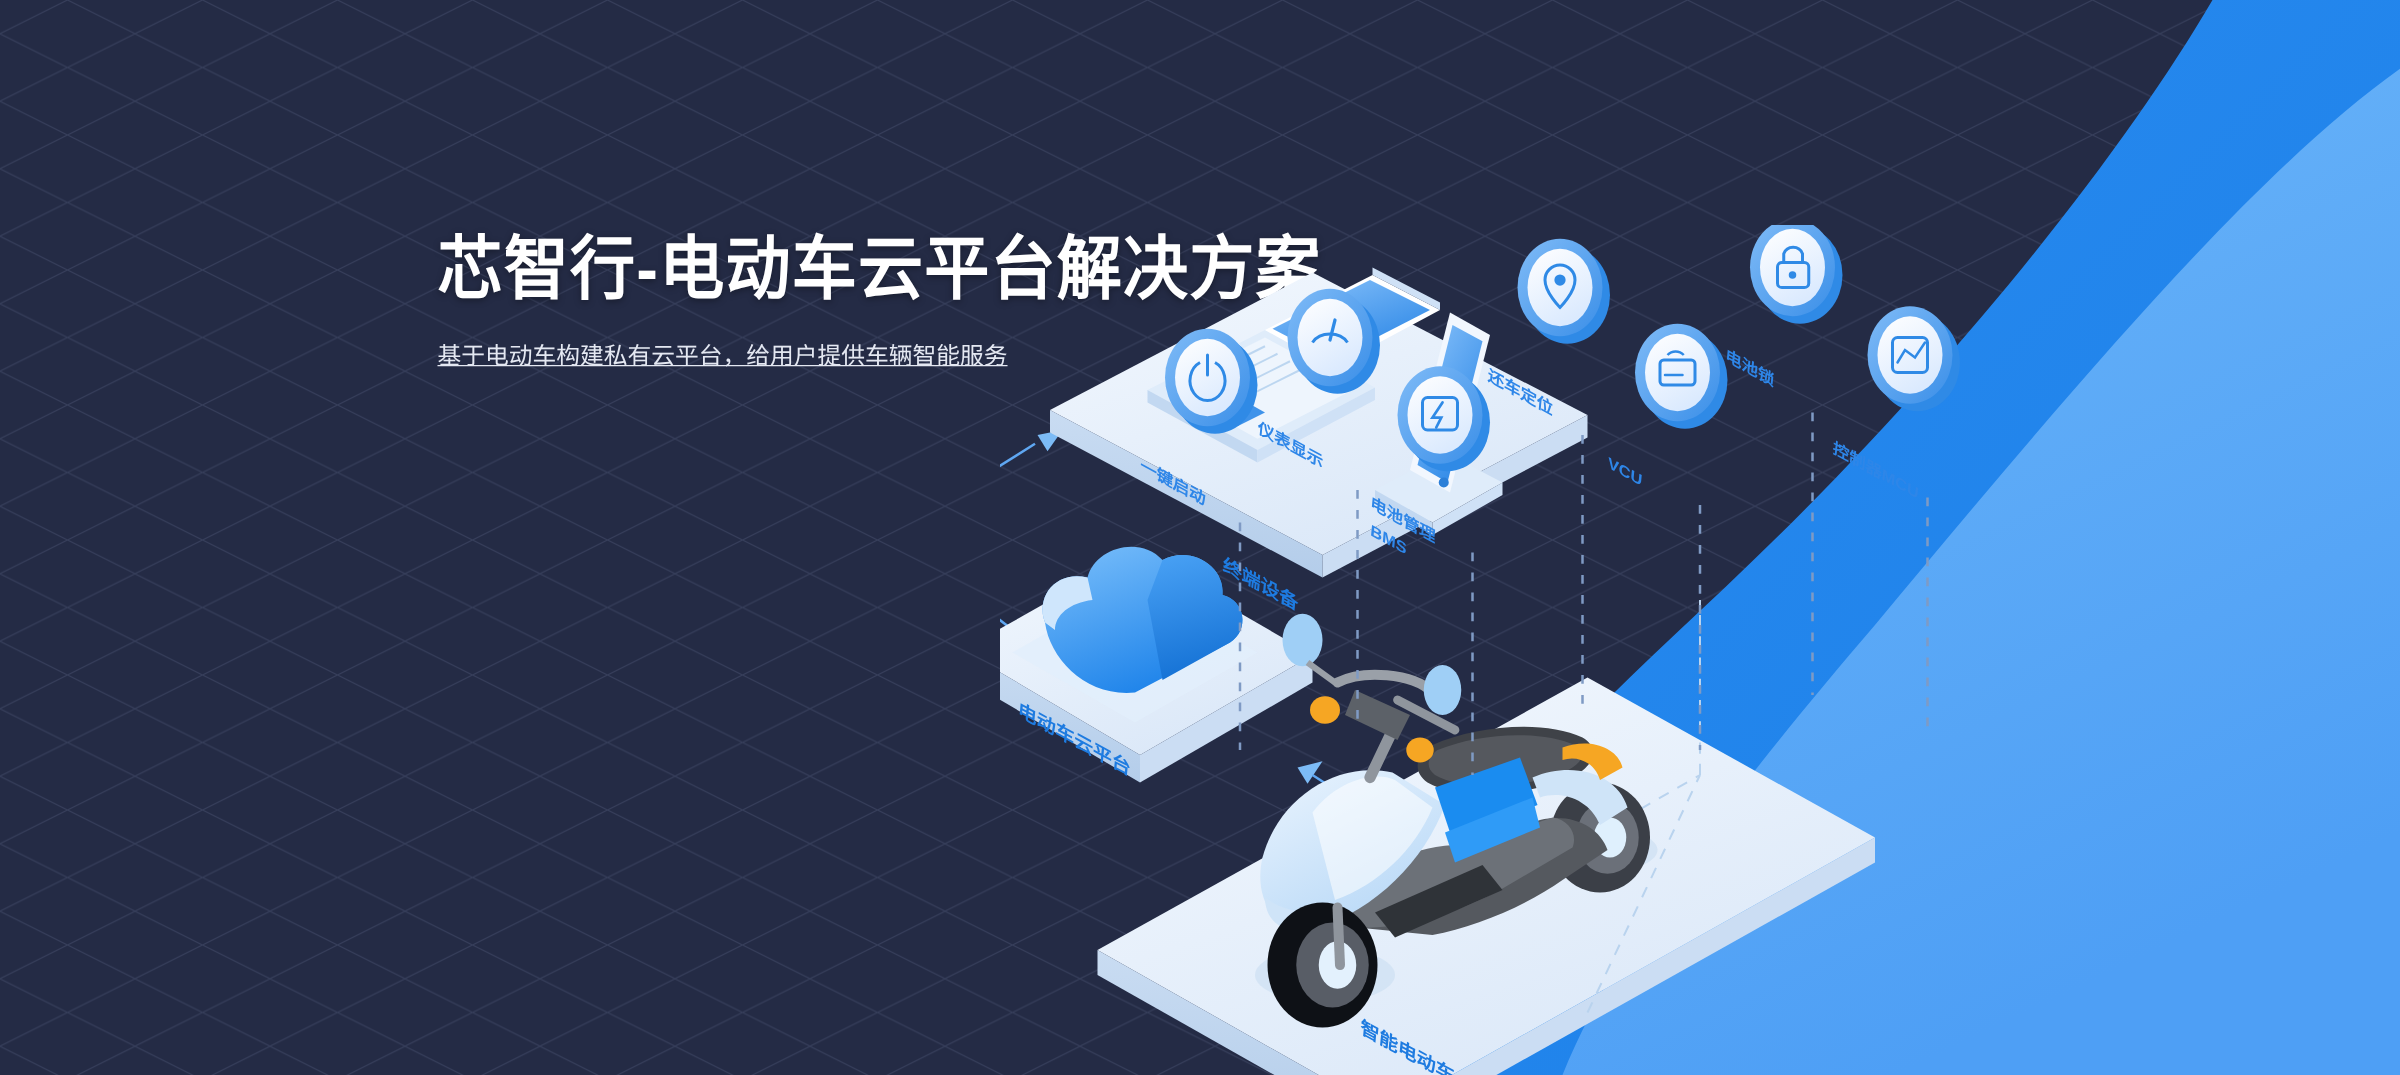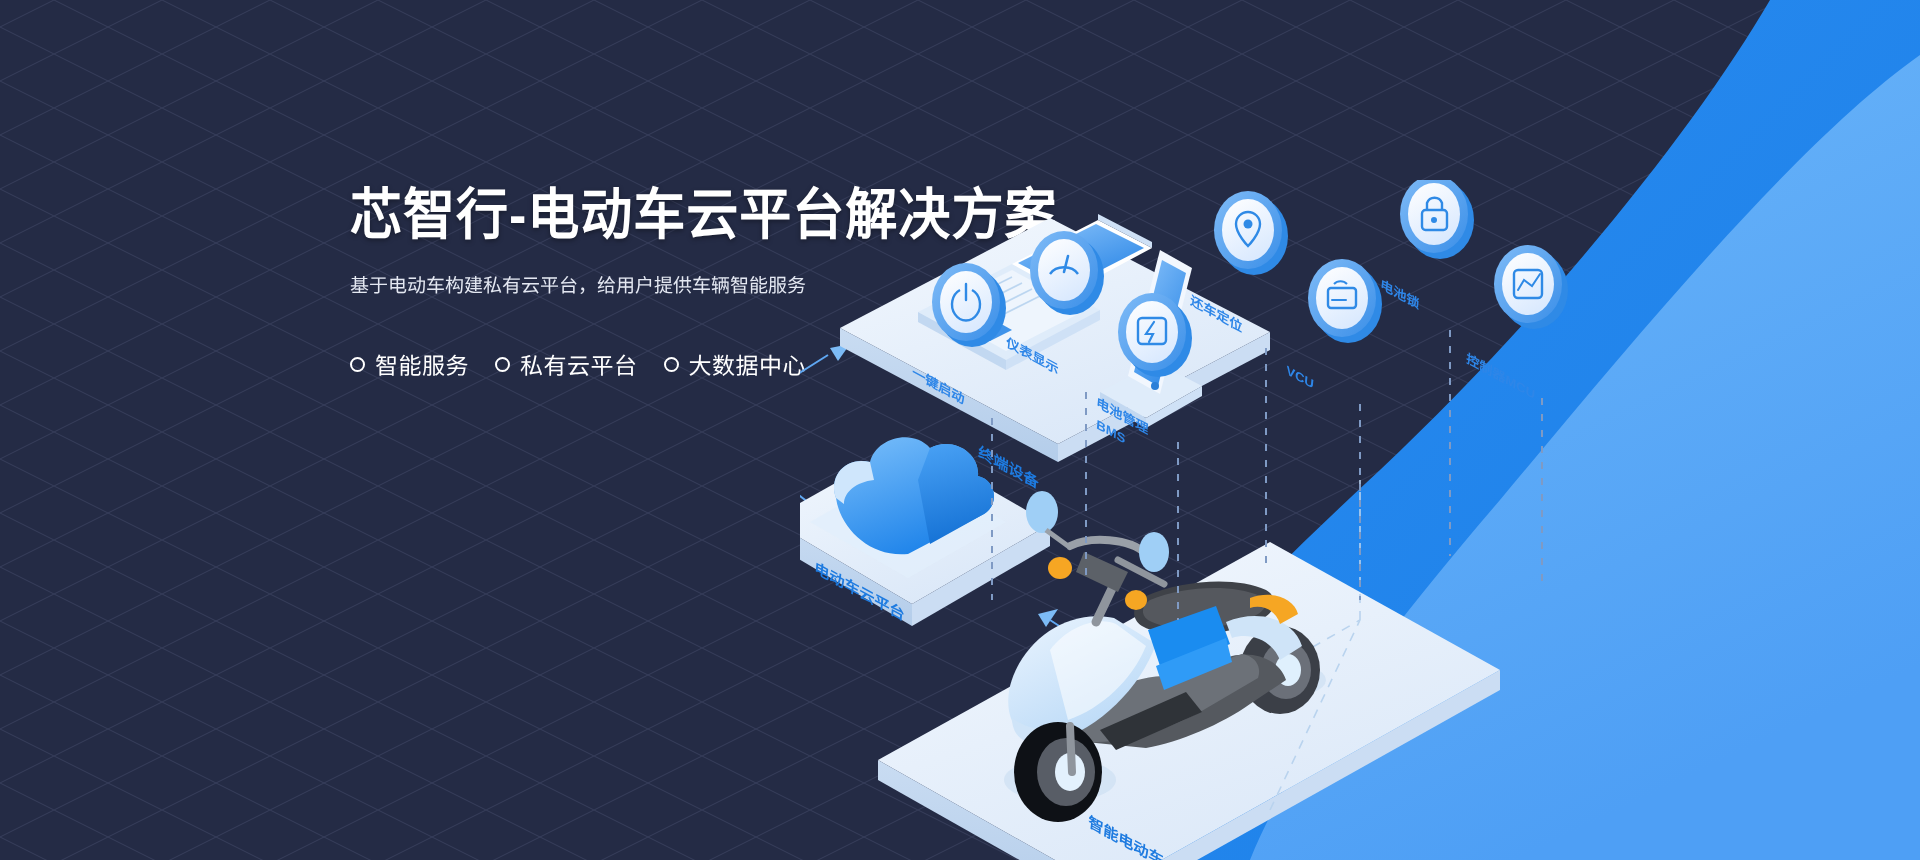--- a/index.html
+++ b/index.html
@@ -19,21 +19,21 @@
 
   
   .copy{position:absolute;left:350px;top:185px;width:760px;}
   .headline{
     font-size:56px;line-height:1.06;font-weight:700;color:#ffffff;
     letter-spacing:1px;margin:0;white-space:nowrap;
     transform:scaleX(.93);transform-origin:left center;
     text-shadow:0 2px 6px rgba(0,0,0,.35);
   }
   .subcopy{margin:26px 0 0 0;color:#e4e8f2;font-size:19px;line-height:1.72;font-weight:400;}
-  .subcopy div{white-space:nowrap;}
+  .subcopy div{white-space:nowrap;text-decoration:underline;}
   .feature-row{display:flex;align-items:center;gap:26px;margin-top:44px;}
   .feature{display:flex;align-items:center;gap:10px;color:#ffffff;font-size:23px;letter-spacing:.5px;white-space:nowrap;}
   .bullet{width:11px;height:11px;border:2px solid #ffffff;border-radius:50%;display:inline-block;flex:none;}
 
   
   .scene{position:absolute;left:800px;top:180px;width:1120px;height:680px;}
   .scene svg{display:block;}
   .iso-label{font-family:"Liberation Sans","DejaVu Sans",sans-serif;font-weight:700;fill:#1E7BE0;}
   .chip-label{font-family:"Liberation Sans","DejaVu Sans",sans-serif;font-weight:700;fill:#2E86E8;font-size:13px;}
 </style>
@@ -70,34 +70,20 @@
     <path d="M1920 55 C1800 140 1650 320 1500 500 C1380 640 1290 760 1250 860 L1920 860 Z" fill="url(#waveLight)"></path>
   </svg>
 
   <div class="copy">
     <h1 class="headline">芯智行-电动车云平台解决方案</h1>
 
     <div class="subcopy">
       <div>基于电动车构建私有云平台，给用户提供车辆智能服务</div>
     </div>
 
-    <div class="feature-row">
-      <div class="feature">
-        <span class="bullet"></span>
-        <span>智能服务</span>
-      </div>
-      <div class="feature">
-        <span class="bullet"></span>
-        <span>私有云平台</span>
-      </div>
-      <div class="feature">
-        <span class="bullet"></span>
-        <span>大数据中心</span>
-      </div>
-    </div>
   </div>
 
   <div class="scene">
   <svg width="1120" height="680" viewBox="0 0 1120 680" aria-hidden="true">
     <defs>
       <linearGradient id="padTop" x1="0" y1="0" x2="0.6" y2="1">
         <stop offset="0%" stop-color="#f3f8fe"></stop>
         <stop offset="100%" stop-color="#dbe8f8"></stop>
       </linearGradient>
       <linearGradient id="padSide" x1="0" y1="0" x2="0" y2="1">

